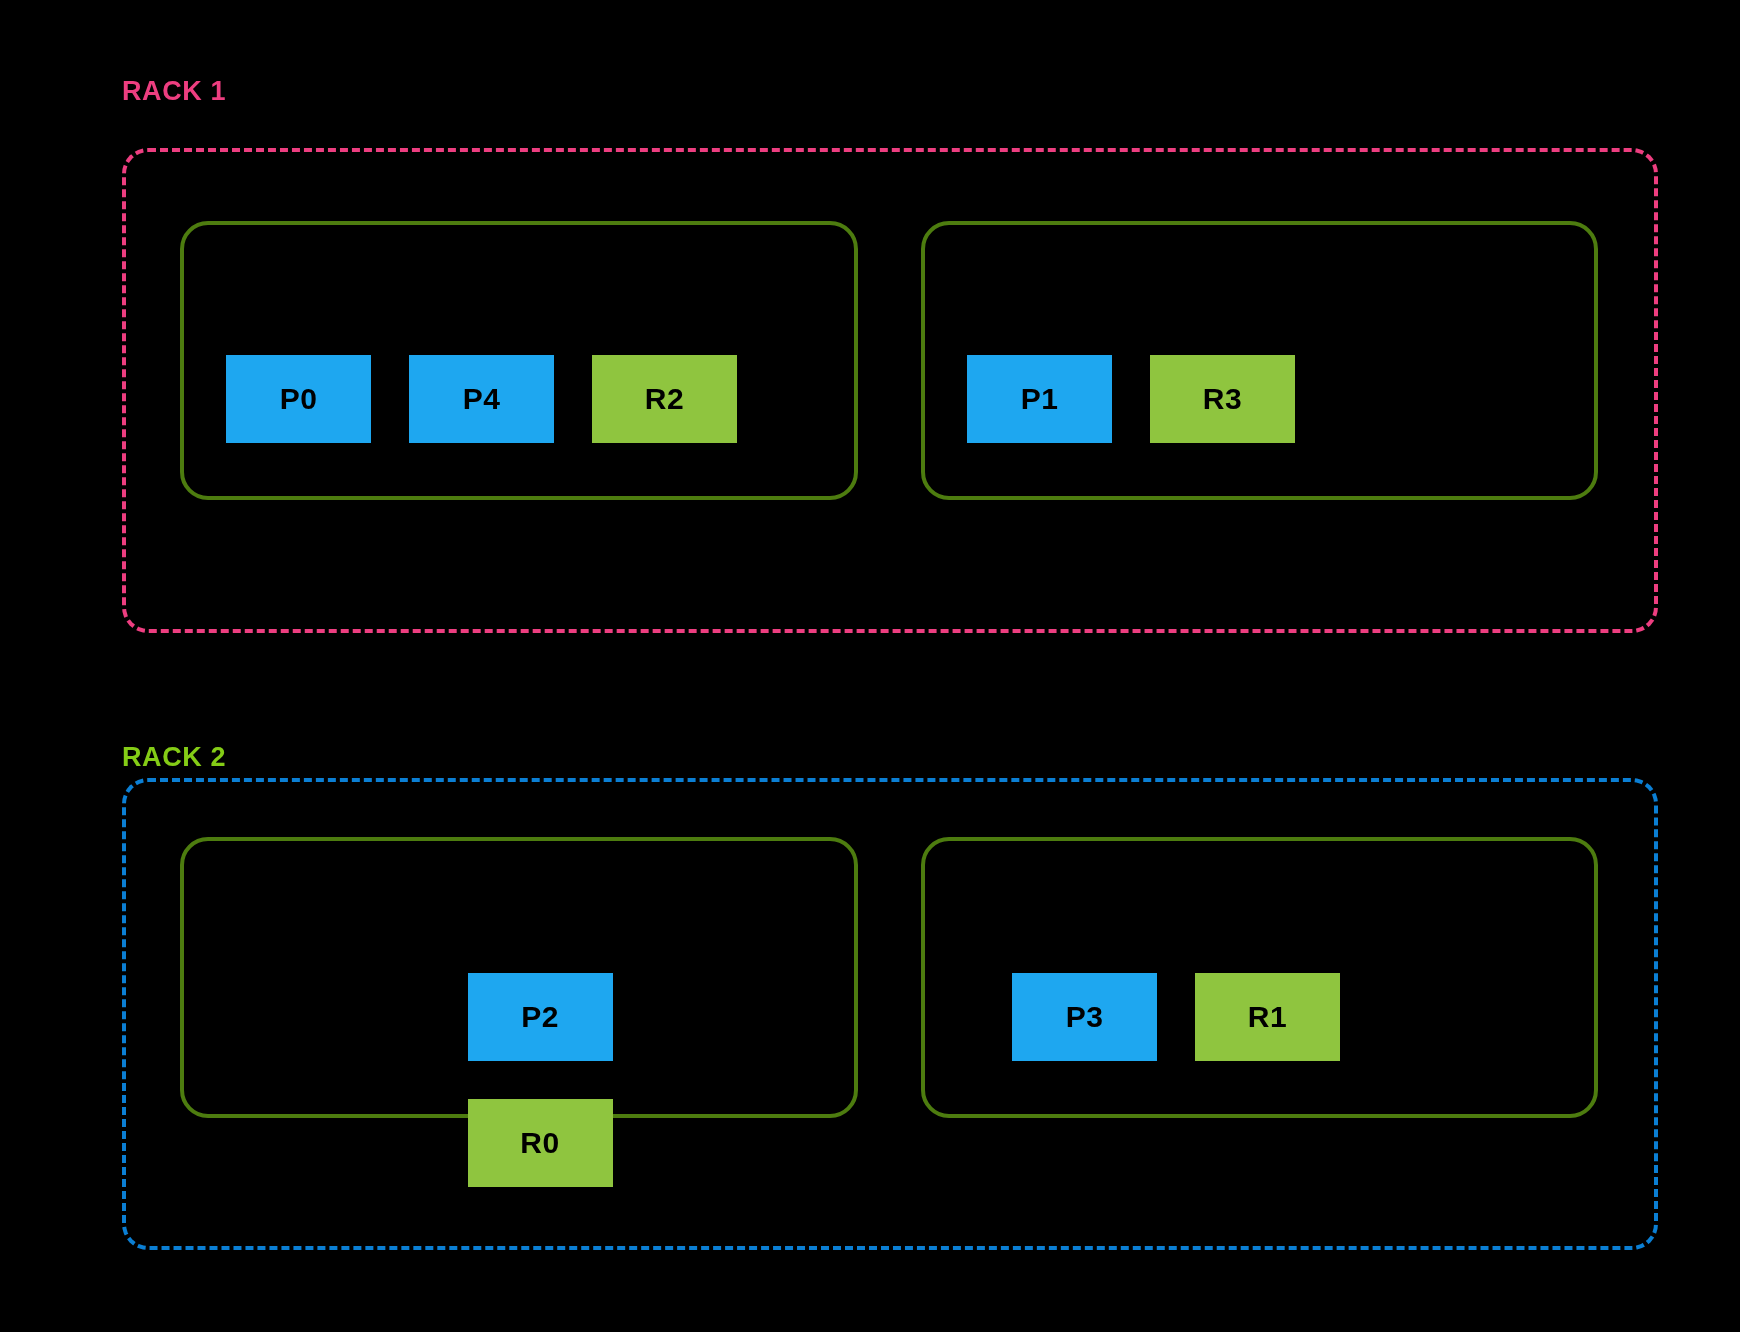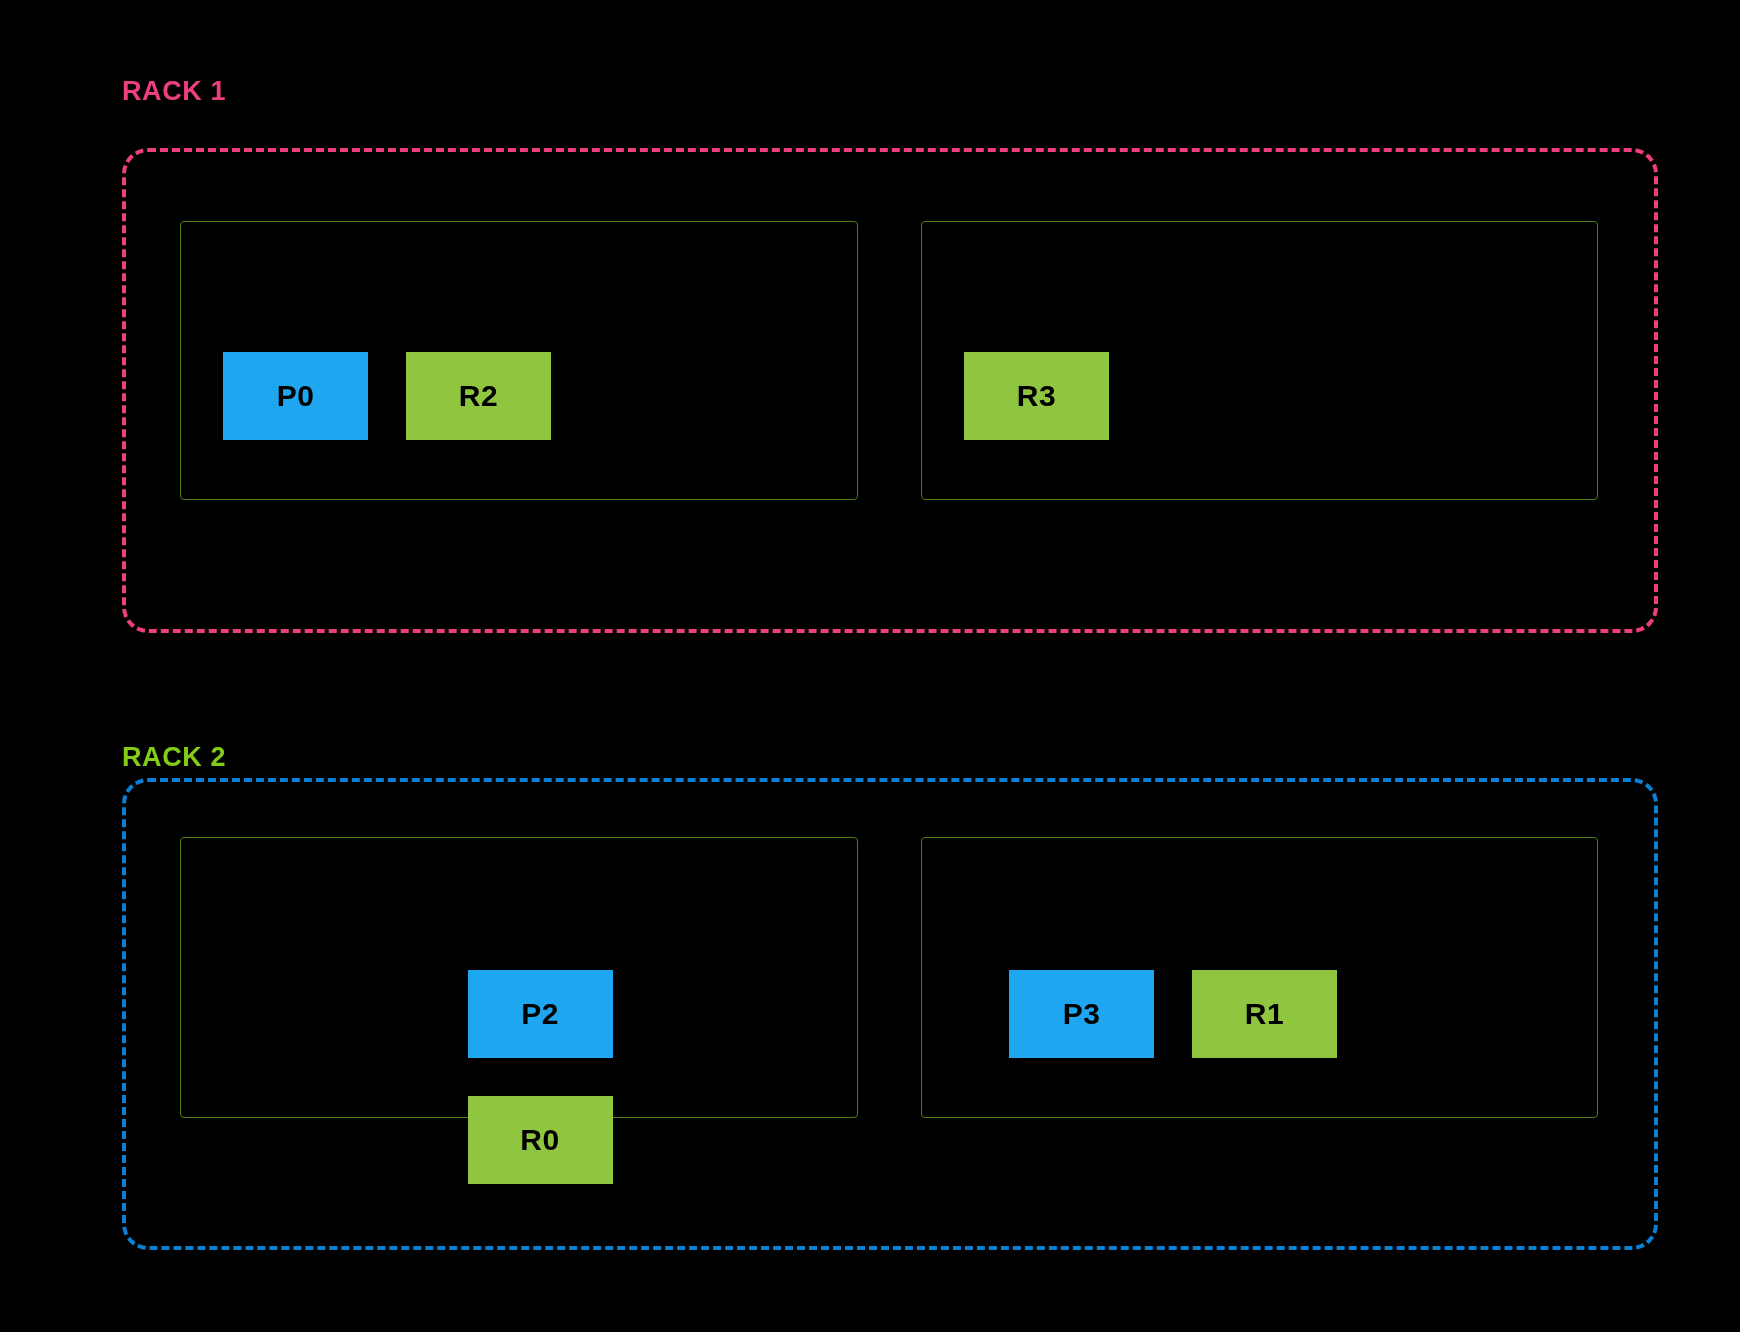--- a/index.html
+++ b/index.html
@@ -39,22 +39,22 @@
     position: absolute;
     border-style: dashed;
     border-width: 4px;
     border-radius: 26px;
     background: transparent;
   }
 
   
   .node {
     position: absolute;
-    border: 1px solid #4d7c0f;
-    border-radius: 4px;
+    border: 4px solid #4d7c0f;
+    border-radius: 28px;
     background: transparent;
     padding-left: 36px;
   }
 
   .node-shelf {
     position: absolute;
     left: 0;
     right: 0;
     display: flex;
     align-items: center;
@@ -87,28 +87,34 @@
 
     <div class="rack-label" style="left:122px; top:78px; color:#ed3e80;">RACK 1</div>
 
     <div class="rack-box" style="left:122px; top:148px; width:1536px; height:485px; border-color:#ed3e80;"></div>
 
     <div class="node" style="left:180px; top:221px; width:678px; height:279px;">
       <div class="node-shelf" style="top:130px;">
         <div class="unit primary">
           <span>P0</span>
         </div>
+        <div class="unit primary">
+          <span>P4</span>
+        </div>
         <div class="unit replica">
           <span>R2</span>
         </div>
       </div>
     </div>
 
     <div class="node" style="left:921px; top:221px; width:677px; height:279px;">
       <div class="node-shelf" style="top:130px;">
+        <div class="unit primary">
+          <span>P1</span>
+        </div>
         <div class="unit replica">
           <span>R3</span>
         </div>
       </div>
     </div>
   </div>
 
   <div class="rack-group" style="left:0; top:0; width:1740px; height:1332px;">
 
     <div class="rack-label" style="left:122px; top:744px; color:#84cc16;">RACK 2</div>

